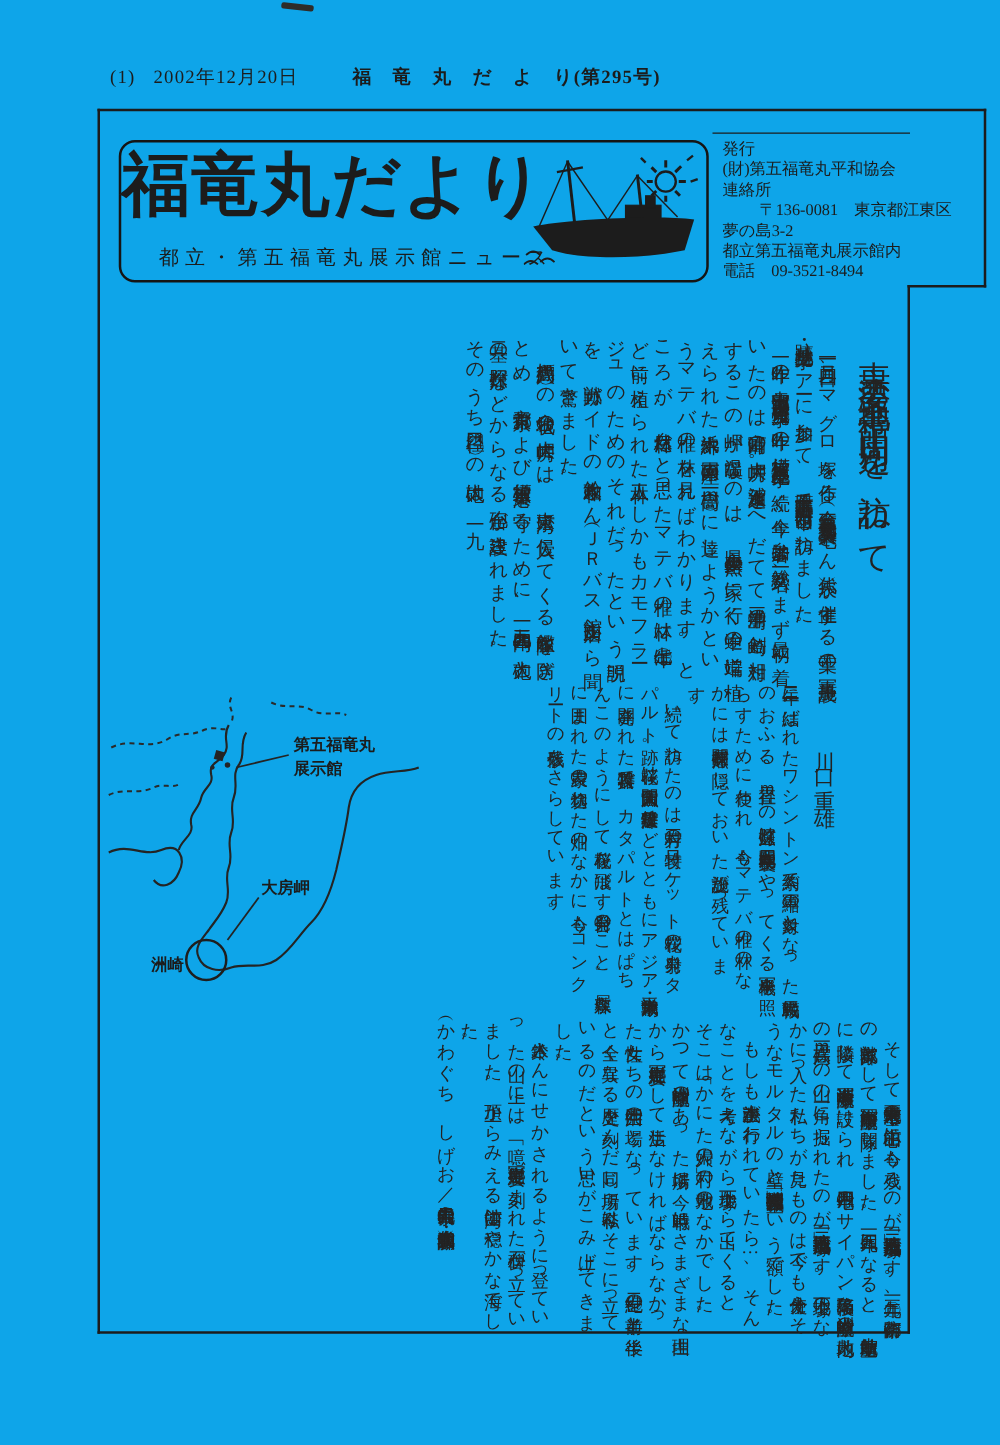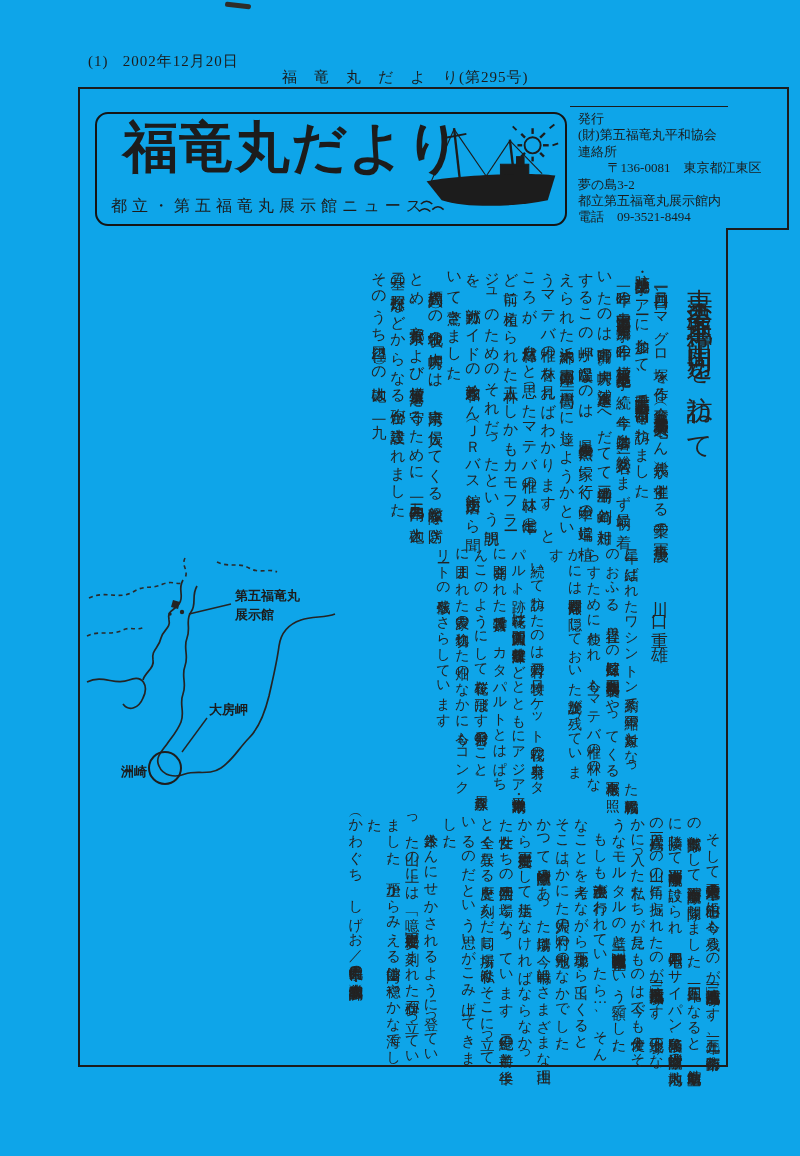--- a/index.html
+++ b/index.html
@@ -8,21 +8,21 @@
     background:#0ea5e9;color:#1c1c1c;overflow:hidden;
     font-family:"Liberation Serif","DejaVu Serif",serif;
   }
   .abs{position:absolute;}
   .rule{position:absolute;background:#1c1c1c;}
   
   .hdr{font-size:15px;letter-spacing:1px;white-space:nowrap;}
   
   .masthead{border:2.5px solid #151515;border-radius:13px;}
   .mast-title{font-size:55px;font-weight:bold;letter-spacing:1px;line-height:1;white-space:nowrap;}
-  .mast-sub{font-size:16px;letter-spacing:5px;white-space:nowrap;}
+  .mast-sub{font-size:16px;letter-spacing:5px;white-space:nowrap;margin-left:16px;}
   
   .pub{font-size:13px;line-height:16.4px;white-space:nowrap;}
   .pub .r{}
   
   .vtext{
     position:absolute;
     writing-mode:vertical-rl;
     text-orientation:upright;
     white-space:pre-line;
     color:#232323;
@@ -42,32 +42,32 @@
 <body>
 
 <div class="page">
 
   <div class="artifact" style="left:225px;top:3px;width:26px;height:5px;transform:rotate(6deg);"></div>
 
   <div class="abs hdr" style="left:88px;top:52px;">
     <span>(1)</span>&nbsp;&nbsp;
     <span>2002年12月20日</span>
   </div>
-  <div class="abs hdr" style="left:282px;top:68px;">福　竜　丸　だ　よ　り(第295号)</div>
+  <div class="abs hdr" style="left:282px;top:52px;font-weight:bold;">福　竜　丸　だ　よ　り(第295号)</div>
 
   <div class="rule" style="left:78px;top:87px;width:711px;height:2px;"></div>
   <div class="rule" style="left:78px;top:87px;width:2px;height:980px;"></div>
   <div class="rule" style="left:78px;top:1065px;width:650px;height:2px;"></div>
   <div class="rule" style="left:726px;top:228px;width:2px;height:839px;"></div>
   <div class="rule" style="left:787px;top:87px;width:2px;height:143px;"></div>
   <div class="rule" style="left:726px;top:228px;width:63px;height:2px;"></div>
   <div class="rule" style="left:570px;top:106px;width:158px;height:1px;"></div>
 
   <div class="abs masthead" style="left:95px;top:112px;width:468px;height:110px;">
-    <div class="abs mast-title" style="left:26px;top:6px;">福竜丸だより</div>
+    <div class="abs mast-title" style="left:0;top:6px;">福竜丸だより</div>
     <div class="abs mast-sub" style="left:14px;top:82px;">都立・第五福竜丸展示館ニュース</div>
 
     <svg class="abs" style="left:322px;top:2px;" width="142" height="104" viewBox="0 0 150 108">
       <g stroke="#1c1c1c" fill="none">
         <circle cx="120" cy="30" r="8.5" stroke-width="2"></circle>
         <line x1="120" y1="12" x2="120" y2="18" stroke-width="2.5"></line>
         <line x1="120" y1="42" x2="120" y2="47" stroke-width="2.5"></line>
         <line x1="104" y1="30" x2="109" y2="30" stroke-width="2.5"></line>
         <line x1="131" y1="30" x2="137" y2="30" stroke-width="2.5"></line>
         <line x1="108" y1="18" x2="112" y2="22" stroke-width="2.5"></line>

